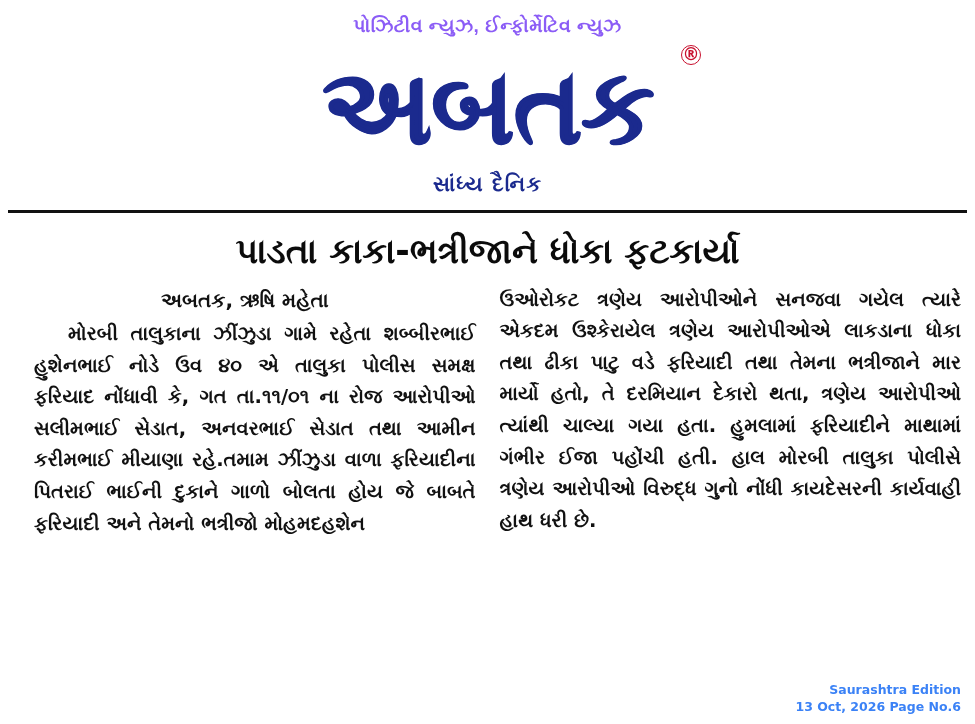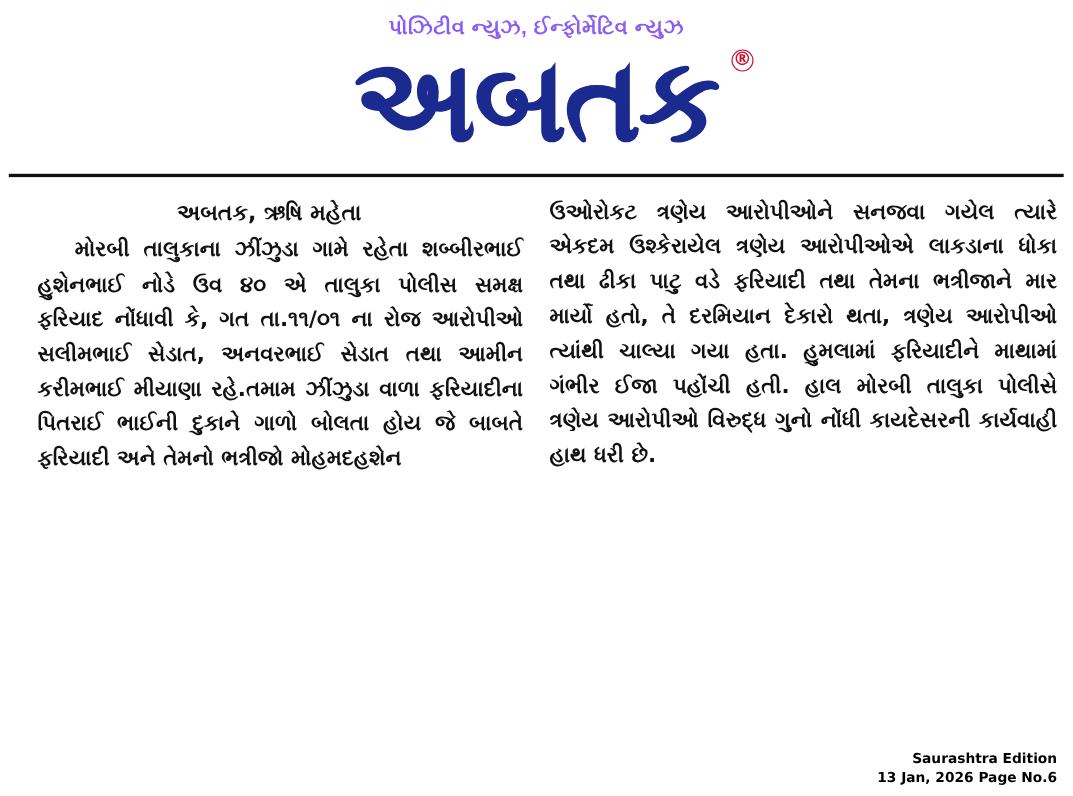--- a/index.html
+++ b/index.html
@@ -37,21 +37,21 @@
     display: inline-block;
   }
   .logo-word {
     font-family: "DejaVu Sans", sans-serif;
     font-weight: bold;
     font-size: 105px;
     line-height: 1.0;
     color: #1b2a8e;
     letter-spacing: -2px;
     -webkit-text-stroke: 1px #1b2a8e;
-    margin: 0;
+    margin: 16px;
     padding: 0 6px;
   }
   .reg-mark {
     position: absolute;
     top: 6px;
     right: -26px;
     font-family: "DejaVu Sans", sans-serif;
     font-size: 17px;
     color: #c8102e;
     border: 1.6px solid #c8102e;
@@ -123,46 +123,48 @@
 
   
   .footer {
     position: absolute;
     right: 14px;
     bottom: 8px;
     text-align: right;
     font-family: "DejaVu Sans", sans-serif;
     font-size: 12.5px;
     font-weight: bold;
-    color: #000000;
+    color: #3b82f6;
     line-height: 1.35;
   }
 </style>
 </head>
 <body>
 
 <div class="masthead">
   <div class="tagline-top">પોઝિટીવ ન્યુઝ, ઈન્ફોર્મેટિવ ન્યુઝ</div>
   <div class="logo-wrap">
     <div class="logo-word">અબતક</div>
     <span class="reg-mark">®</span>
   </div>
+  <div class="tagline-bottom">સાંધ્ય દૈનિક</div>
 </div>
 
 <div class="rule-thick"></div>
 
 <h1 class="headline">
+  <span class="headline-line">પાડતા કાકા-ભત્રીજાને ધોકા ફટકાર્યા</span>
 </h1>
 
 <div class="article">
   <div class="col">
     <span class="byline">અબતક, ઋષિ મહેતા</span>
     <p class="indent">મોરબી તાલુકાના ઝીંઝુડા ગામે રહેતા શબ્બીરભાઈ હુશેનભાઈ નોડે ઉવ ૪૦ એ તાલુકા પોલીસ સમક્ષ ફરિયાદ નોંધાવી કે, ગત તા.૧૧/૦૧ ના રોજ આરોપીઓ સલીમભાઈ સેડાત, અનવરભાઈ સેડાત તથા આમીન કરીમભાઈ મીયાણા રહે.તમામ ઝીંઝુડા વાળા ફરિયાદીના પિતરાઈ ભાઈની દુકાને ગાળો બોલતા હોય જે બાબતે ફરિયાદી અને તેમનો ભત્રીજો મોહમદહશેન</p>
   </div>
   <div class="col">
     <p>ઉઓરોકટ ત્રણેય આરોપીઓને સનજવા ગયેલ ત્યારે એકદમ ઉશ્કેરાયેલ ત્રણેય આરોપીઓએ લાકડાના ધોકા તથા ઢીકા પાટુ વડે ફરિયાદી તથા તેમના ભત્રીજાને માર માર્યો હતો, તે દરમિયાન દેકારો થતા, ત્રણેય આરોપીઓ ત્યાંથી ચાલ્યા ગયા હતા. હુમલામાં ફરિયાદીને માથામાં ગંભીર ઈજા પહોંચી હતી. હાલ મોરબી તાલુકા પોલીસે ત્રણેય આરોપીઓ વિરુદ્ધ ગુનો નોંધી કાયદેસરની કાર્યવાહી હાથ ધરી છે.</p>
   </div>
 </div>
 
 <div class="footer">
   <div>Saurashtra Edition</div>
-  <div>13 Jan, 2026 Page No.6</div>
+  <div>13 Oct, 2026 Page No.6</div>
 </div>
 
 </body></html>

